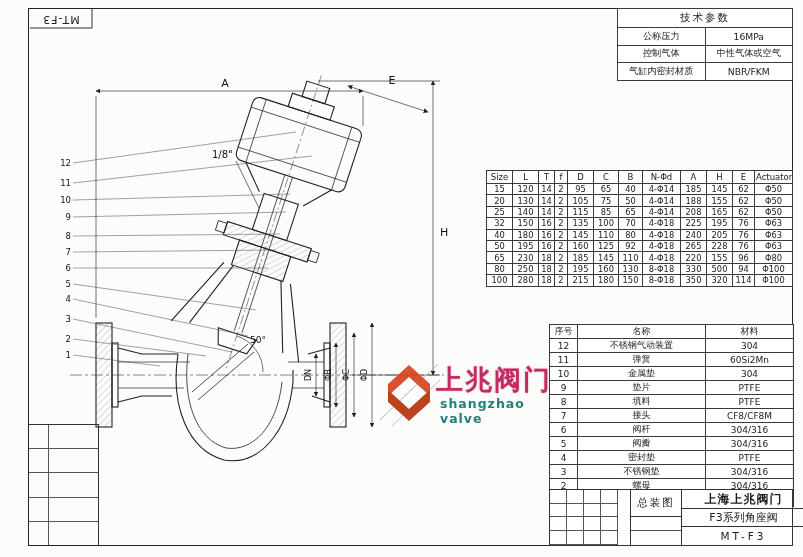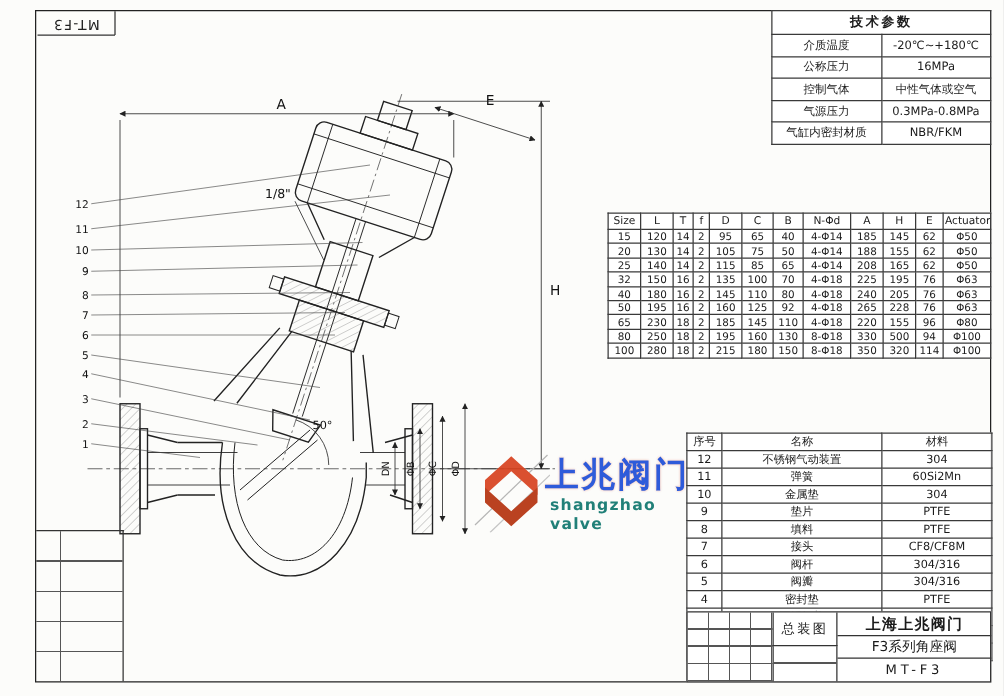--- a/index.html
+++ b/index.html
@@ -13,59 +13,59 @@
   
   .corner-code { position:absolute; left:34px; top:9px; width:54px; height:17px;
     transform:rotate(180deg); font-size:11px; letter-spacing:1px; text-align:center; color:#222; }
 
   
   table { position:absolute; border-collapse:collapse; table-layout:fixed; background:rgba(255,255,255,.92); }
   td,th { border:1px solid #3a3a3a; font-weight:normal; text-align:center; vertical-align:middle;
           padding:0 1px; white-space:nowrap; overflow:hidden; }
 
   .tech { left:617px; top:8px; width:176px; }
-  .tech th.title { height:19px; font-size:10.5px; font-weight:bold; letter-spacing:2px; }
+  .tech th.title { height:19px; font-size:10.5px; font-weight:normal; letter-spacing:2px; }
   .tech td { height:17.6px; font-size:9.2px; }
 
   .size { left:486px; top:170px; width:306px; }
   .size th { height:13px; font-size:8.5px; }
   .size td { height:11.4px; font-size:8.3px; }
 
-  .parts { left:549px; top:324px; width:244px;margin-top:22px; }
+  .parts { left:549px; top:324px; width:244px; }
   .parts th { height:12px; font-size:9px; }
   .parts td { height:11.5px; font-size:9px; }
 
   
   .titleblock { position:absolute; left:549px; top:489px; width:244px; height:57px;
     border:1px solid #333; background:#fff; }
   .tb-revgrid { position:absolute; left:0; top:0; width:68px; height:55px;
     background:
       repeating-linear-gradient(to bottom, transparent 0 12.7px, #555 12.7px 13.7px),
       repeating-linear-gradient(to right, transparent 0 16px, #555 16px 17px); }
-  .tb-cell { position:absolute; display:flex; align-items:center; justify-content:center; }
+  .tb-cell { position:absolute; display:flex; align-items:center; justify-content:center;margin-left:12px; }
   .tb-assembly { left:68px; top:0; width:52px; height:27px; border-left:1px solid #333;
     border-right:1px solid #333; border-bottom:1px solid #333; font-size:10.5px; letter-spacing:2px; }
   .tb-midbot { left:68px; top:27px; width:52px; height:28px; border-left:1px solid #333; border-right:1px solid #333;
     background: linear-gradient(to bottom, transparent 0 13px, #555 13px 14px, transparent 14px); }
   .tb-company { left:120px; top:0; width:123px; height:19px; border-bottom:1px solid #333;
     font-size:12px; font-weight:bold; letter-spacing:1px; }
   .tb-product { left:120px; top:19px; width:123px; height:18px; border-bottom:1px solid #333; font-size:11px; }
   .tb-code { left:120px; top:37px; width:123px; height:18px; font-size:10.5px; letter-spacing:3px; }
 
   
   .corner-table { position:absolute; left:29px; top:424px; width:70px; height:121px;
     border-top:1px solid #333; border-right:1px solid #333;
     background:
       repeating-linear-gradient(to bottom, transparent 0 23.2px, #555 23.2px 24.2px),
       linear-gradient(to right, transparent 0 19px, #555 19px 20px, transparent 20px); }
 
   
   .watermark { position:absolute; left:378px; top:352px; width:185px; height:88px; opacity:.92; }
   .wm-logo { position:absolute; left:0; top:8px; }
-  .wm-cn { position:absolute; left:58px; top:10px; font-size:27px; font-weight:bold; color:#1d4ed8;
+  .wm-cn { position:absolute; left:58px; top:10px; font-size:27px; font-weight:bold; color:#be185d;
     letter-spacing:2px; text-shadow:0 0 2px rgba(216,66,31,.45); }
   .wm-en { position:absolute; left:62px; top:44px; font-size:12.5px; font-weight:bold; color:#0f766e; letter-spacing:1px; }
 
   svg text { font-family:"DejaVu Sans", sans-serif; }
 </style>
 </head>
 <body>
 
 <div class="sheet">
   <div class="frame"></div>
@@ -186,34 +186,26 @@
   </svg>
 
   <table class="tech">
     <thead>
       <tr>
           <th class="title" colspan="2">技术参数</th>
         </tr>
     </thead>
     <tbody>
         <tr>
-          <td>介质温度</td>
-          <td>-20℃~+180℃</td>
-        </tr>
-        <tr>
           <td>公称压力</td>
           <td>16MPa</td>
         </tr>
         <tr>
           <td>控制气体</td>
           <td>中性气体或空气</td>
-        </tr>
-        <tr>
-          <td>气源压力</td>
-          <td>0.3MPa-0.8MPa</td>
         </tr>
         <tr>
           <td>气缸内密封材质</td>
           <td>NBR/FKM</td>
         </tr>
       </tbody>
   </table>
 
   <table class="size">
     <colgroup>

